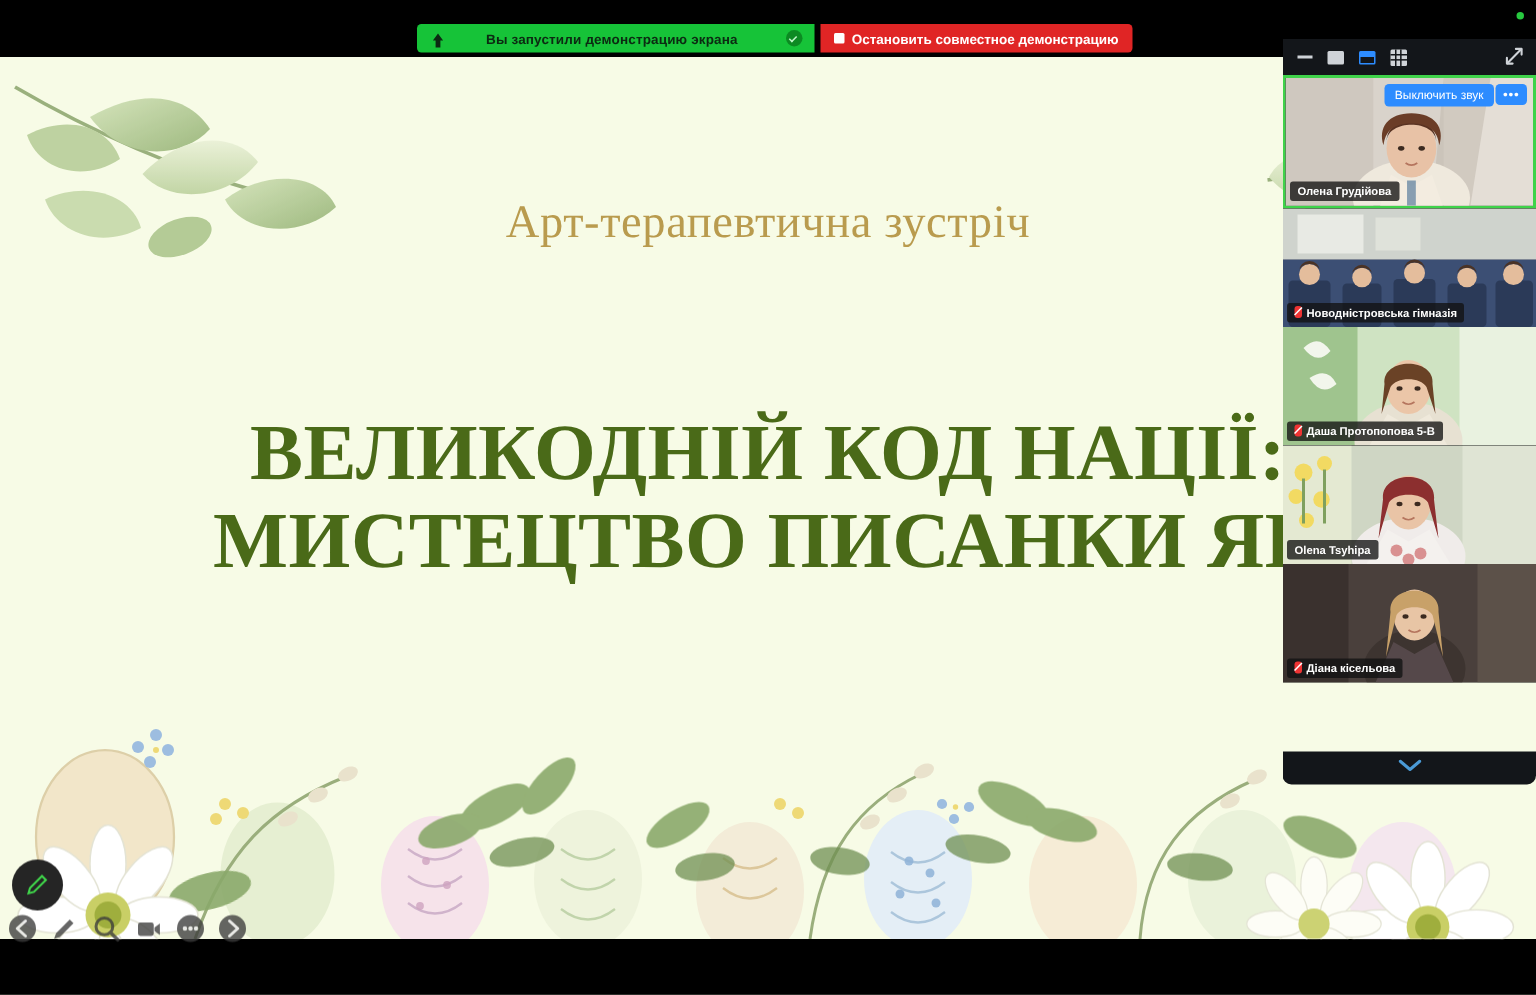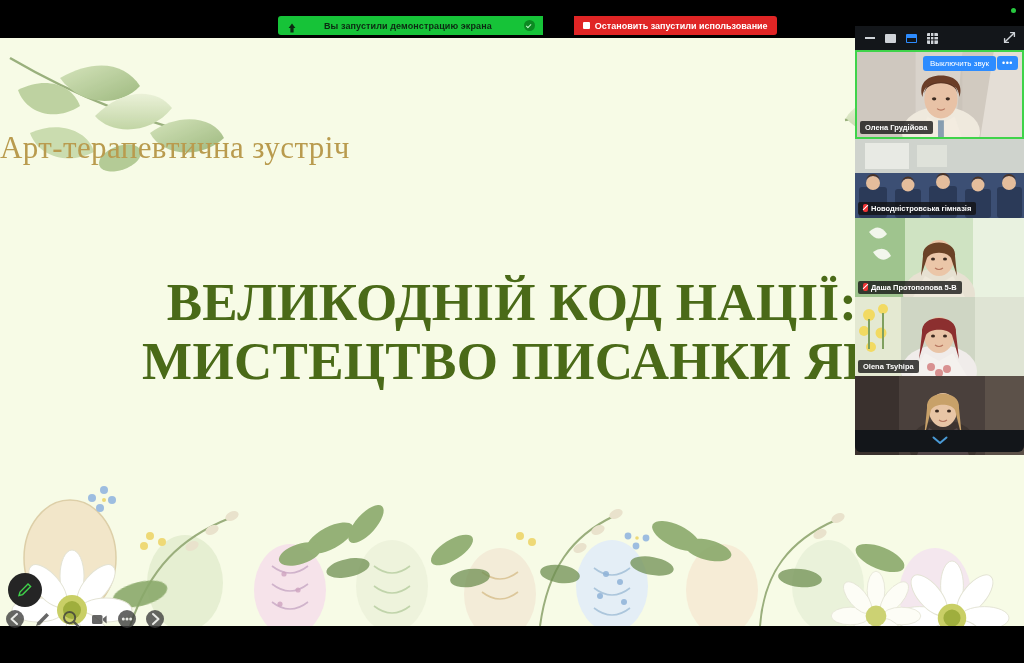--- a/index.html
+++ b/index.html
@@ -1,51 +1,51 @@
 <!DOCTYPE html>
 <html><head>
 <meta charset="utf-8">
 <style>
   html,body{margin:0;padding:0;background:#000;}
   body{width:1024px;height:663px;overflow:hidden;font-family:"Liberation Sans",sans-serif;}
   #root{position:relative;width:1024px;height:663px;background:#000;overflow:hidden;}
 
   
-  .share-bar{position:absolute;left:278px;top:16px;height:19px;display:flex;align-items:flex-start;z-index:60;gap:27px;}
+  .share-bar{position:absolute;left:278px;top:16px;height:19px;display:flex;align-items:flex-start;z-index:60;}
   .share-green{display:flex;align-items:center;gap:6px;background:#16c338;border-radius:3px 0 0 3px;
      padding:0 8px;height:19px;}
   .share-green .lbl{color:#0c2a12;font-size:9px;font-weight:bold;letter-spacing:.1px;
      padding:0 26px 0 20px;white-space:nowrap;}
   .share-red{display:flex;align-items:center;gap:5px;background:#e02525;border-radius:0 3px 3px 0;
      padding:0 9px;height:19px;margin-left:4px;}
   .share-red .lbl{color:#fff;font-size:9px;font-weight:bold;white-space:nowrap;}
   .sq-stop{width:7px;height:7px;background:#fff;border-radius:1px;display:inline-block;}
   .ic-share{width:12px;height:12px;display:inline-block;position:relative;}
   .ic-check{width:11px;height:11px;border-radius:50%;background:#0c8a22;display:inline-block;position:relative;}
   .ic-check:after{content:"";position:absolute;left:2.5px;top:4px;width:4px;height:1.6px;border-left:1.6px solid #bff5c8;
      border-bottom:1.6px solid #bff5c8;transform:rotate(-45deg);}
 
   
   .slide{position:absolute;left:0;top:38px;width:1024px;height:588px;background:#f7fbe6;overflow:hidden;}
   .slide-bg{position:absolute;inset:0;}
-  .subtitle{position:absolute;left:0;right:0;top:92px;text-align:left;color:#b99b4e;
+  .subtitle{position:absolute;left:0;right:0;top:92px;text-align:center;color:#b99b4e;
      font-family:"Liberation Serif",serif;font-size:31px;letter-spacing:.4px;}
   .maintitle{position:absolute;left:0;right:0;top:235px;text-align:center;color:#4a6a18;
      font-family:"Liberation Serif",serif;font-weight:bold;font-size:53px;line-height:1.12;
      letter-spacing:.3px;}
   .maintitle div{white-space:nowrap;}
 
   
   .pen-badge{position:absolute;left:8px;top:573px;width:34px;height:34px;border-radius:50%;
      background:#252525;display:flex;align-items:center;justify-content:center;z-index:40;}
   .ppt-toolbar{position:absolute;left:4px;top:608px;display:flex;align-items:center;gap:6px;z-index:40;}
   .ppt-toolbar .tb{width:22px;height:22px;display:flex;align-items:center;justify-content:center;opacity:.78;}
 
   
-  .zoom-panel{position:absolute;left:855px;top:0px;width:169px;height:452px;z-index:80;}
+  .zoom-panel{position:absolute;left:855px;top:0px;width:169px;height:523px;z-index:80;}
   .zp-header{position:absolute;left:0;top:26px;width:169px;height:24px;background:#13161a;
      display:flex;align-items:center;padding:0 8px;box-sizing:border-box;gap:8px;}
   .zp-dot{position:absolute;right:8px;top:8px;width:5px;height:5px;border-radius:50%;background:#27c83f;}
   .vc{width:13px;height:13px;display:flex;align-items:center;justify-content:center;}
   .vc-min{width:10px;height:2px;background:#cfd3d8;}
   .vc-one{width:11px;height:9px;background:#cfd3d8;border-radius:1px;}
   .vc-spk{width:11px;height:9px;border-radius:1px;background:#2d8cff;position:relative;}
   .vc-spk:after{content:"";position:absolute;left:1px;right:1px;top:4.5px;height:3.5px;background:#13161a;}
   .vc-grid{width:11px;height:11px;background:#cfd3d8;border-radius:1px;position:relative;}
   .vc-grid:before{content:"";position:absolute;left:0;top:3.4px;right:0;height:1px;background:#13161a;
@@ -267,21 +267,21 @@
       <span class="ic-share">
         <svg width="12" height="12" viewBox="0 0 12 12">
             <path d="M6 1.4 L9.4 6 H7.6 V10.6 H4.4 V6 H2.6 Z" fill="#0c2a12"></path>
           </svg>
       </span>
       <span class="lbl">Вы запустили демонстрацию экрана</span>
       <span class="ic-check"></span>
     </div>
     <div class="share-red">
       <span class="sq-stop"></span>
-      <span class="lbl">Остановить запустили использование</span>
+      <span class="lbl">Остановить совместное демонстрацию</span>
     </div>
   </div>
 
   <div class="pen-badge">
     <svg width="18" height="18" viewBox="0 0 18 18">
       <path d="M3 14.5 L4 11 L12 3 L14.6 5.6 L6.6 13.6 Z" fill="none" stroke="#3fd34a" stroke-width="1.4"></path>
     </svg>
   </div>
 
   <div class="ppt-toolbar">

